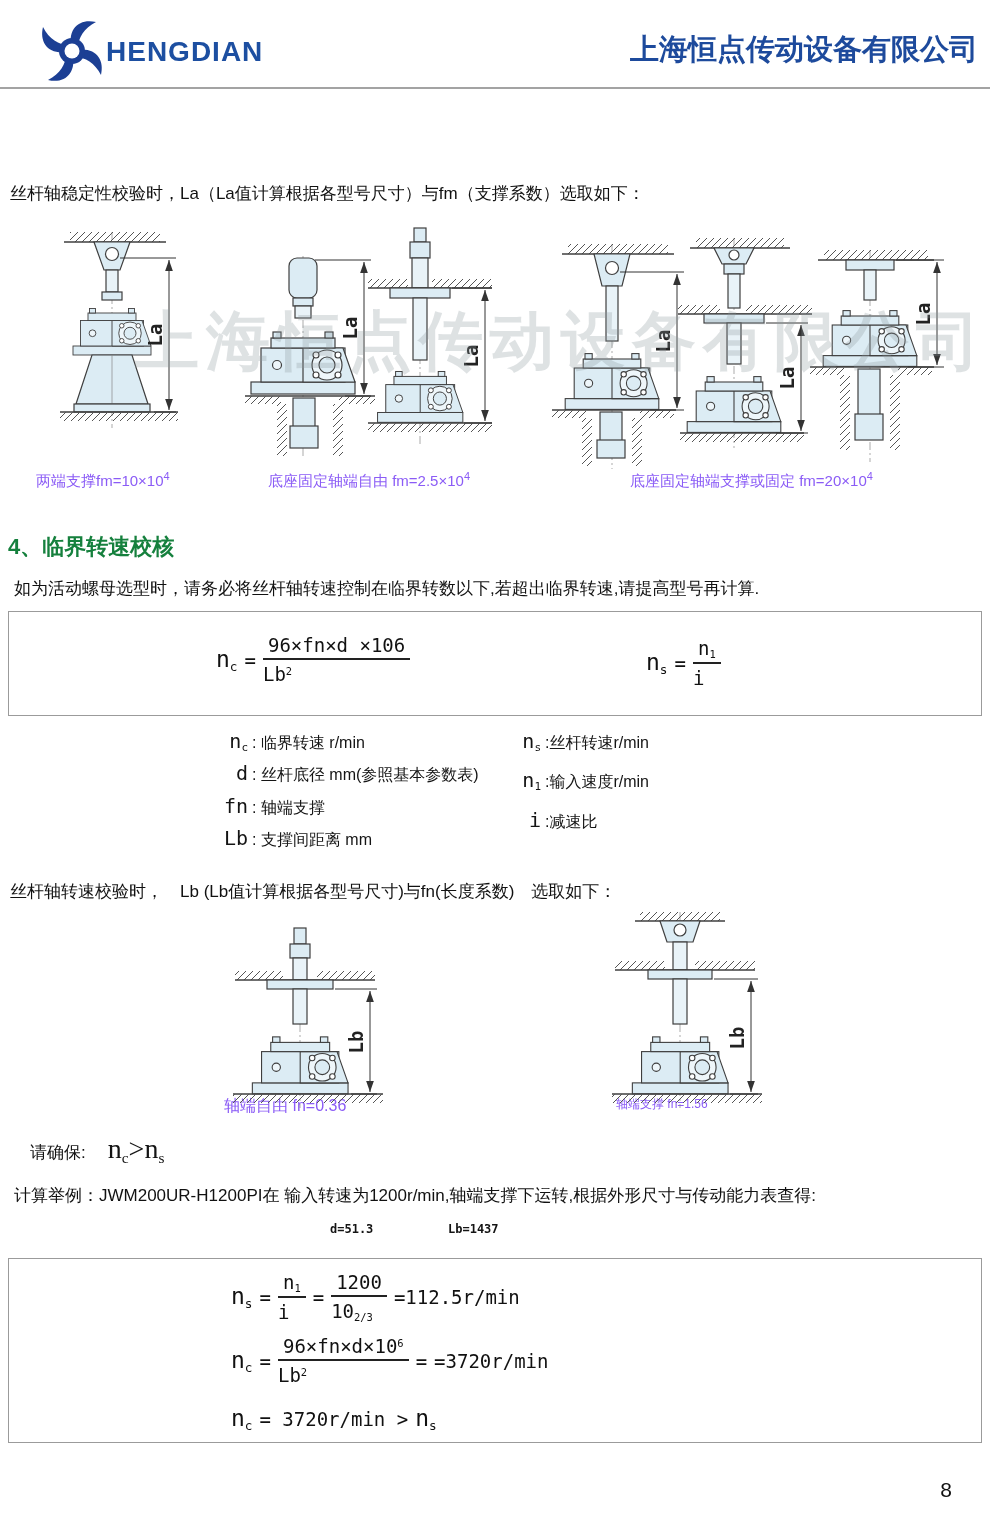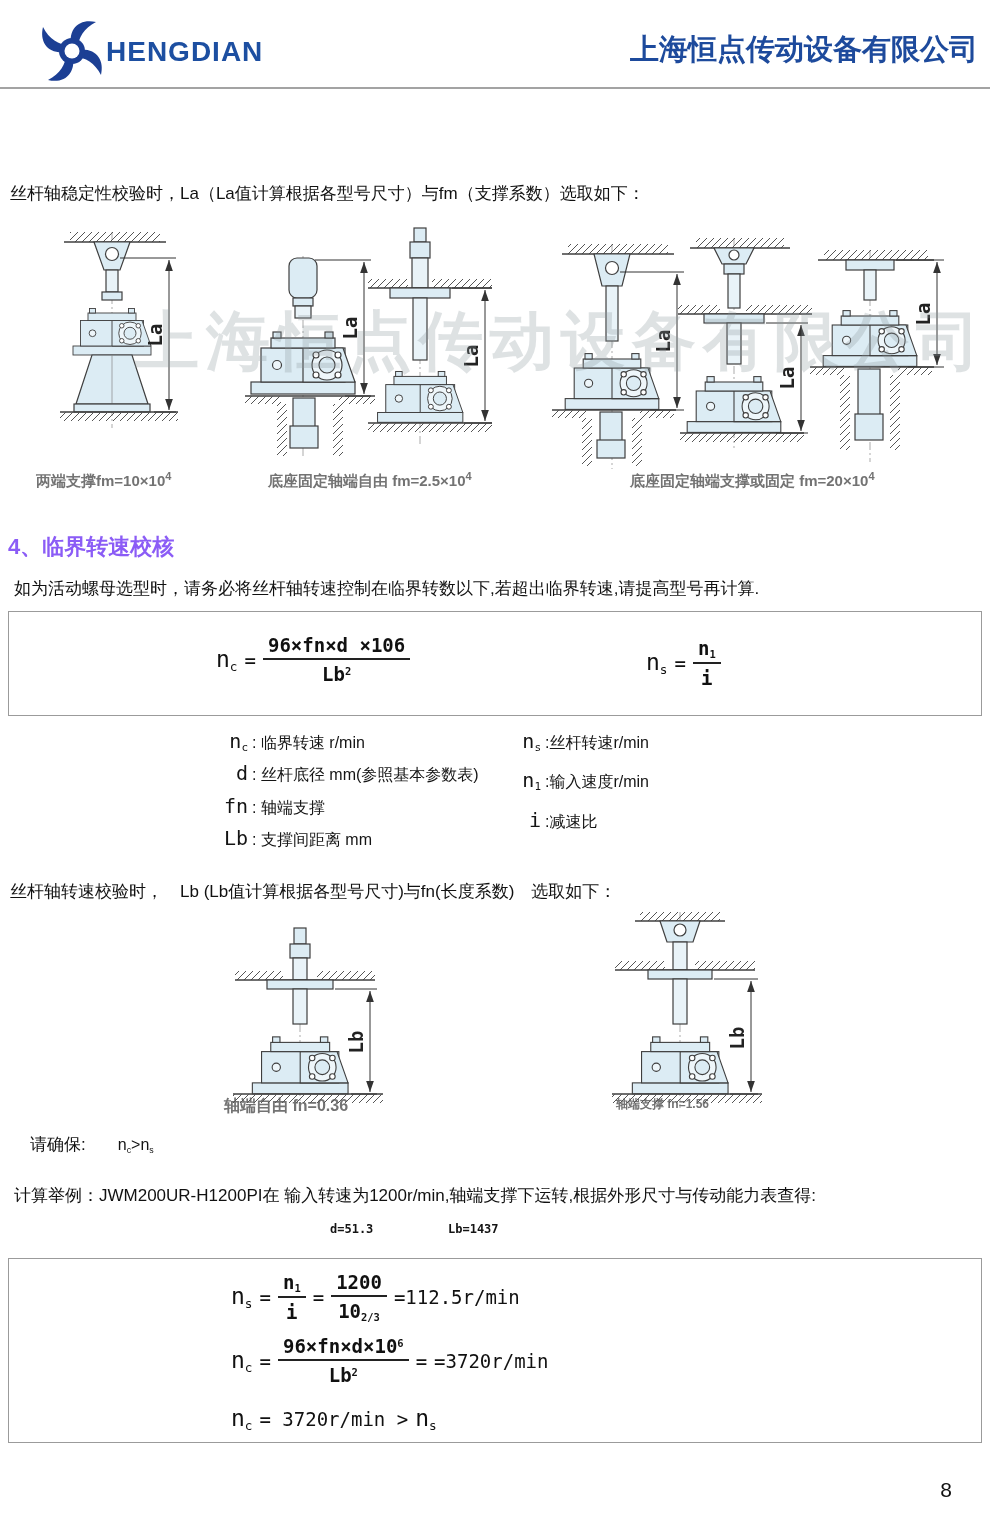--- a/index.html
+++ b/index.html
@@ -11,53 +11,53 @@
   .brand{left:106px;top:36px;font-size:28px;font-weight:600;color:#1d4fa1;letter-spacing:1px;}
   .company{right:12px;top:30px;font-size:29px;font-weight:bold;color:#1d4a9c;
            font-family:"Liberation Serif","DejaVu Serif",serif;}
   .hdr-rule{left:0;top:87px;width:990px;height:2px;background:#a3a3a3;}
 
   
   .banner{left:8px;top:109px;width:974px;height:39px;background:#b9dde9;}
   .banner-title{left:14px;top:0;height:39px;line-height:40px;font-size:23px;font-weight:bold;color:#0d0d0d;}
 
   .para{font-size:17px;color:#111;white-space:nowrap;}
-  .h2{font-size:22px;font-weight:bold;color:#8b5cf6;}
+  .h2{font-size:22px;font-weight:bold;color:#15803d;}
 
   
   .watermark{left:135px;top:298px;font-size:64px;letter-spacing:7px;color:#8d999e;opacity:.28;
              white-space:nowrap;z-index:5;pointer-events:none;font-weight:bold;}
 
   svg{overflow:visible;}
   .jack{z-index:1;}
   .dimtxt{font:bold 19px "DejaVu Sans Mono",monospace;fill:#222;}
 
-  .cap{font-size:15px;font-weight:700;color:#737373;white-space:nowrap;}
+  .cap{font-size:15px;font-weight:400;color:#8b5cf6;white-space:nowrap;}
   .cap sup{font-size:11px;}
 
   
   .fbox{left:8px;width:972px;border:1.5px solid #9b9b9b;background:#fff;}
   .frow{position:absolute;display:flex;align-items:center;gap:7px;
         font-family:"DejaVu Sans Mono",monospace;font-size:19px;color:#111;white-space:nowrap;}
   .fsym{font-size:23px;}
   .sb{font-size:0.55em;vertical-align:-0.30em;}
   .sp{font-size:0.55em;vertical-align:0.60em;}
-  .frac{display:inline-flex;flex-direction:column;align-items:center;vertical-align:middle;font-weight:bold;}
+  .frac{display:inline-flex;flex-direction:column;vertical-align:middle;}
   .frac .num{border-bottom:2px solid #222;padding:0 5px 2px;}
   .frac .den{padding-top:3px;}
 
   
   .defs{display:flex;flex-direction:column;}
   .defrow{display:flex;align-items:baseline;margin-bottom:7px;}
   .defrow .term{font-family:"DejaVu Sans Mono",monospace;font-size:20px;min-width:36px;text-align:right;}
   .defrow .desc{font-size:16px;margin-left:4px;}
   .defs-r .defrow{margin-bottom:14px;}
 
   .ensure-label{font-size:17px;}
-  .ensure-f{font-family:Liberation Sans, sans-serif;font-size:16px;margin-left:32px;}
+  .ensure-f{font-family:Liberation Serif, serif;font-size:28px;margin-left:22px;}
   .vals{font-family:"DejaVu Sans Mono",monospace;font-size:12px;font-weight:bold;}
   .pageno{font-size:21px;color:#111;}
 </style>
 </head>
 <body>
 
 <div class="page">
 
   <svg width="0" height="0" class="abs" style="left:0;top:0">
     <defs>

